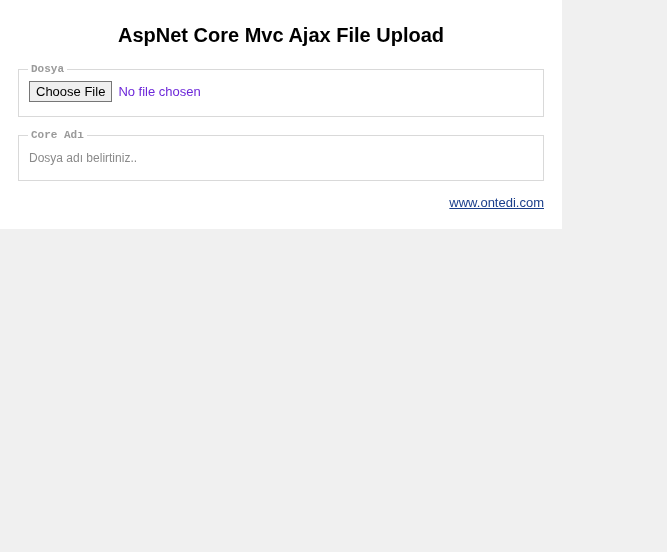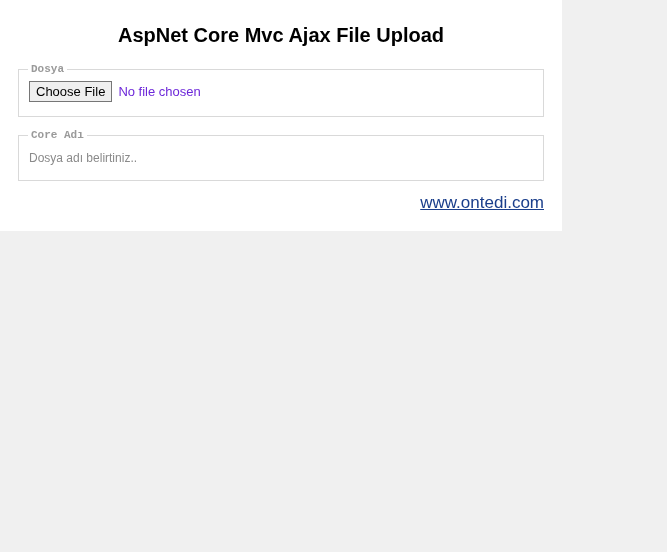--- a/index.html
+++ b/index.html
@@ -71,21 +71,21 @@
     }
     .textbox::placeholder {
       color: #8a8a8a;
     }
     .footer {
       text-align: right;
       margin-top: 4px;
     }
     .footer a {
       color: #1a3e8b;
-      font-size: 17px;
+      font-size: 13px;
       text-decoration: underline;
     }
   </style>
 </head>
 <body>
 
 <div class="container">
   <div class="page-title">AspNet Core Mvc Ajax File Upload</div>
 
   <fieldset class="fieldset">

